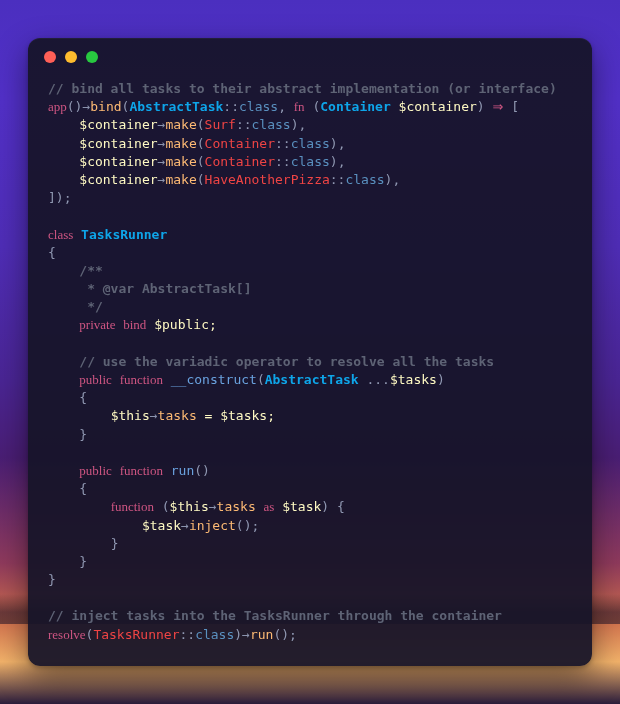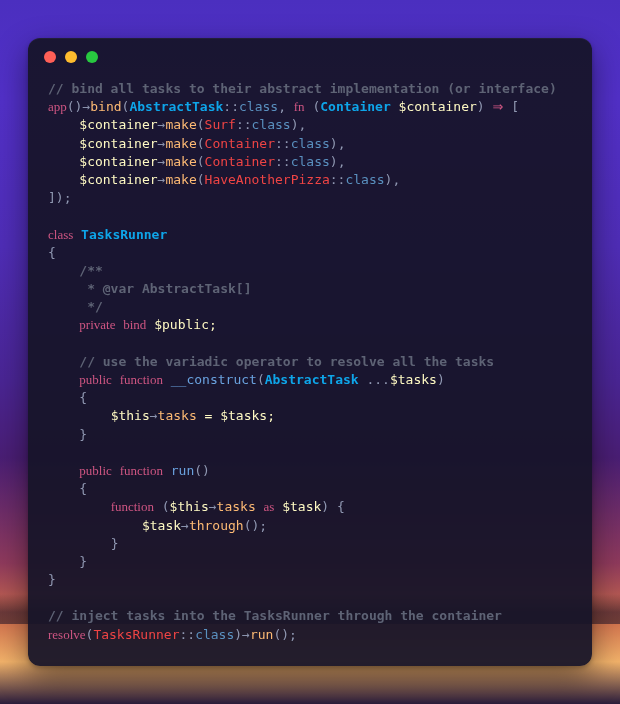--- a/index.html
+++ b/index.html
@@ -106,20 +106,20 @@
 
     <span class="cm">// use the variadic operator to resolve all the tasks</span>
     <span class="kw">public</span> <span class="kw">function</span> <span class="fnname">__construct</span><span class="sym">(</span><span class="typ">AbstractTask</span> <span class="sym">...</span><span class="var">$tasks</span><span class="sym">)</span>
     <span class="sym">{</span>
         <span class="var">$this</span><span class="arr">→</span><span class="fn">tasks</span><span class="var"> = $tasks;</span>
     <span class="sym">}</span>
 
     <span class="kw">public</span> <span class="kw">function</span> <span class="fnname">run</span><span class="sym">()</span>
     <span class="sym">{</span>
         <span class="kw">function</span> <span class="sym">(</span><span class="var">$this</span><span class="arr">→</span><span class="fn">tasks</span> <span class="kw">as</span> <span class="var">$task</span><span class="sym">) {</span>
-            <span class="var">$task</span><span class="arr">→</span><span class="fn">through</span><span class="sym">();</span>
+            <span class="var">$task</span><span class="arr">→</span><span class="fn">inject</span><span class="sym">();</span>
         <span class="sym">}</span>
     <span class="sym">}</span>
 <span class="sym">}</span>
 
 <span class="cm">// inject tasks into the TasksRunner through the container</span>
 <span class="kw">resolve</span><span class="sym">(</span><span class="imp">TasksRunner</span><span class="sym">::</span><span class="cls">class</span><span class="sym">)</span><span class="arr">→</span><span class="fn">run</span><span class="sym">();</span></pre>
 </div>
 
 </body></html>

